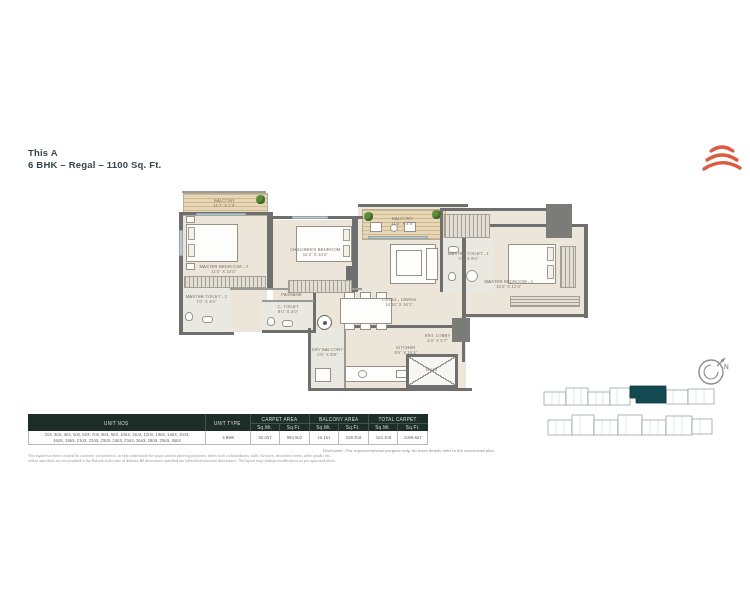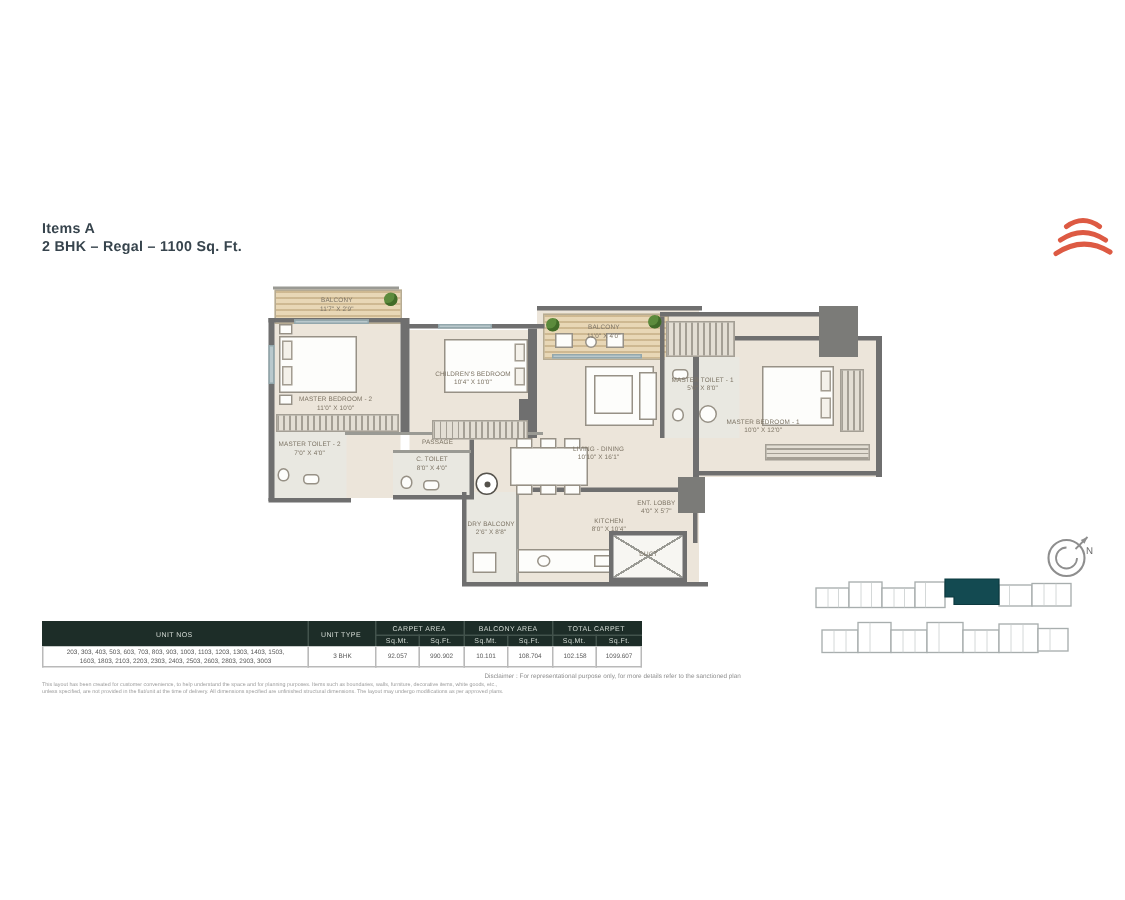--- a/index.html
+++ b/index.html
@@ -48,22 +48,22 @@
     box-sizing:border-box;color:#5a5a5a;}
   .tcell>span{display:block;transform:scale(.5);transform-origin:center;font-size:8.5px;
     white-space:nowrap;text-align:center;line-height:1.4;}
   .note{position:absolute;display:flex;color:#8f8f8f;overflow:visible;}
   .note>span{transform:scale(.5);transform-origin:left center;font-size:8.5px;white-space:nowrap;}
   .fineprint>span{transform:scale(.42);transform-origin:left center;font-size:8.5px;white-space:nowrap;color:#9b9b9b;}
 </style>
 </head>
 <body>
 
-<div class="title-line" style="top:147px;">Items A</div>
-<div class="title-line" style="top:159px;">2 BHK – Regal – 1100 Sq. Ft.</div>
+<div class="title-line" style="top:147px;">This A</div>
+<div class="title-line" style="top:159px;">6 BHK – Regal – 1100 Sq. Ft.</div>
 
 <svg class="abs" style="left:700px;top:140px;" width="44" height="40" viewBox="0 0 44 40">
   <path d="M11 11 Q22 3 33 11" fill="none" stroke="#dd5a43" stroke-width="3.4" stroke-linecap="round"></path>
   <path d="M7 20 Q22 10 37 20" fill="none" stroke="#dd5a43" stroke-width="3.4" stroke-linecap="round"></path>
   <path d="M4 29 Q22 17 40 28" fill="none" stroke="#dd5a43" stroke-width="3.4" stroke-linecap="round"></path>
 </svg>
 
 <div class="abs" style="left:168px;top:186px;width:432px;height:210px;">
 
   <div class="floor" style="left:13px;top:28px;width:86px;height:118px;"></div>

